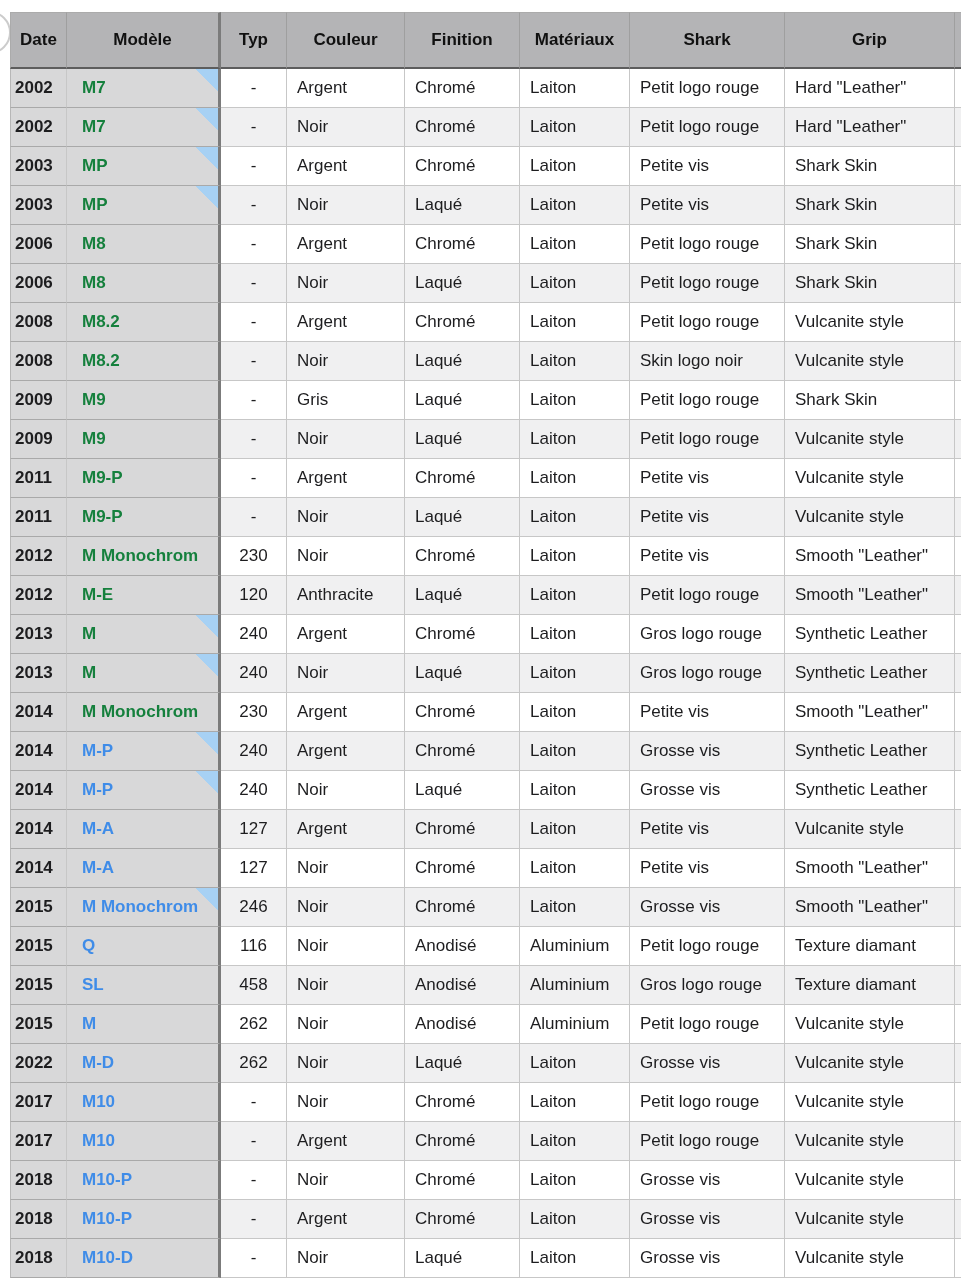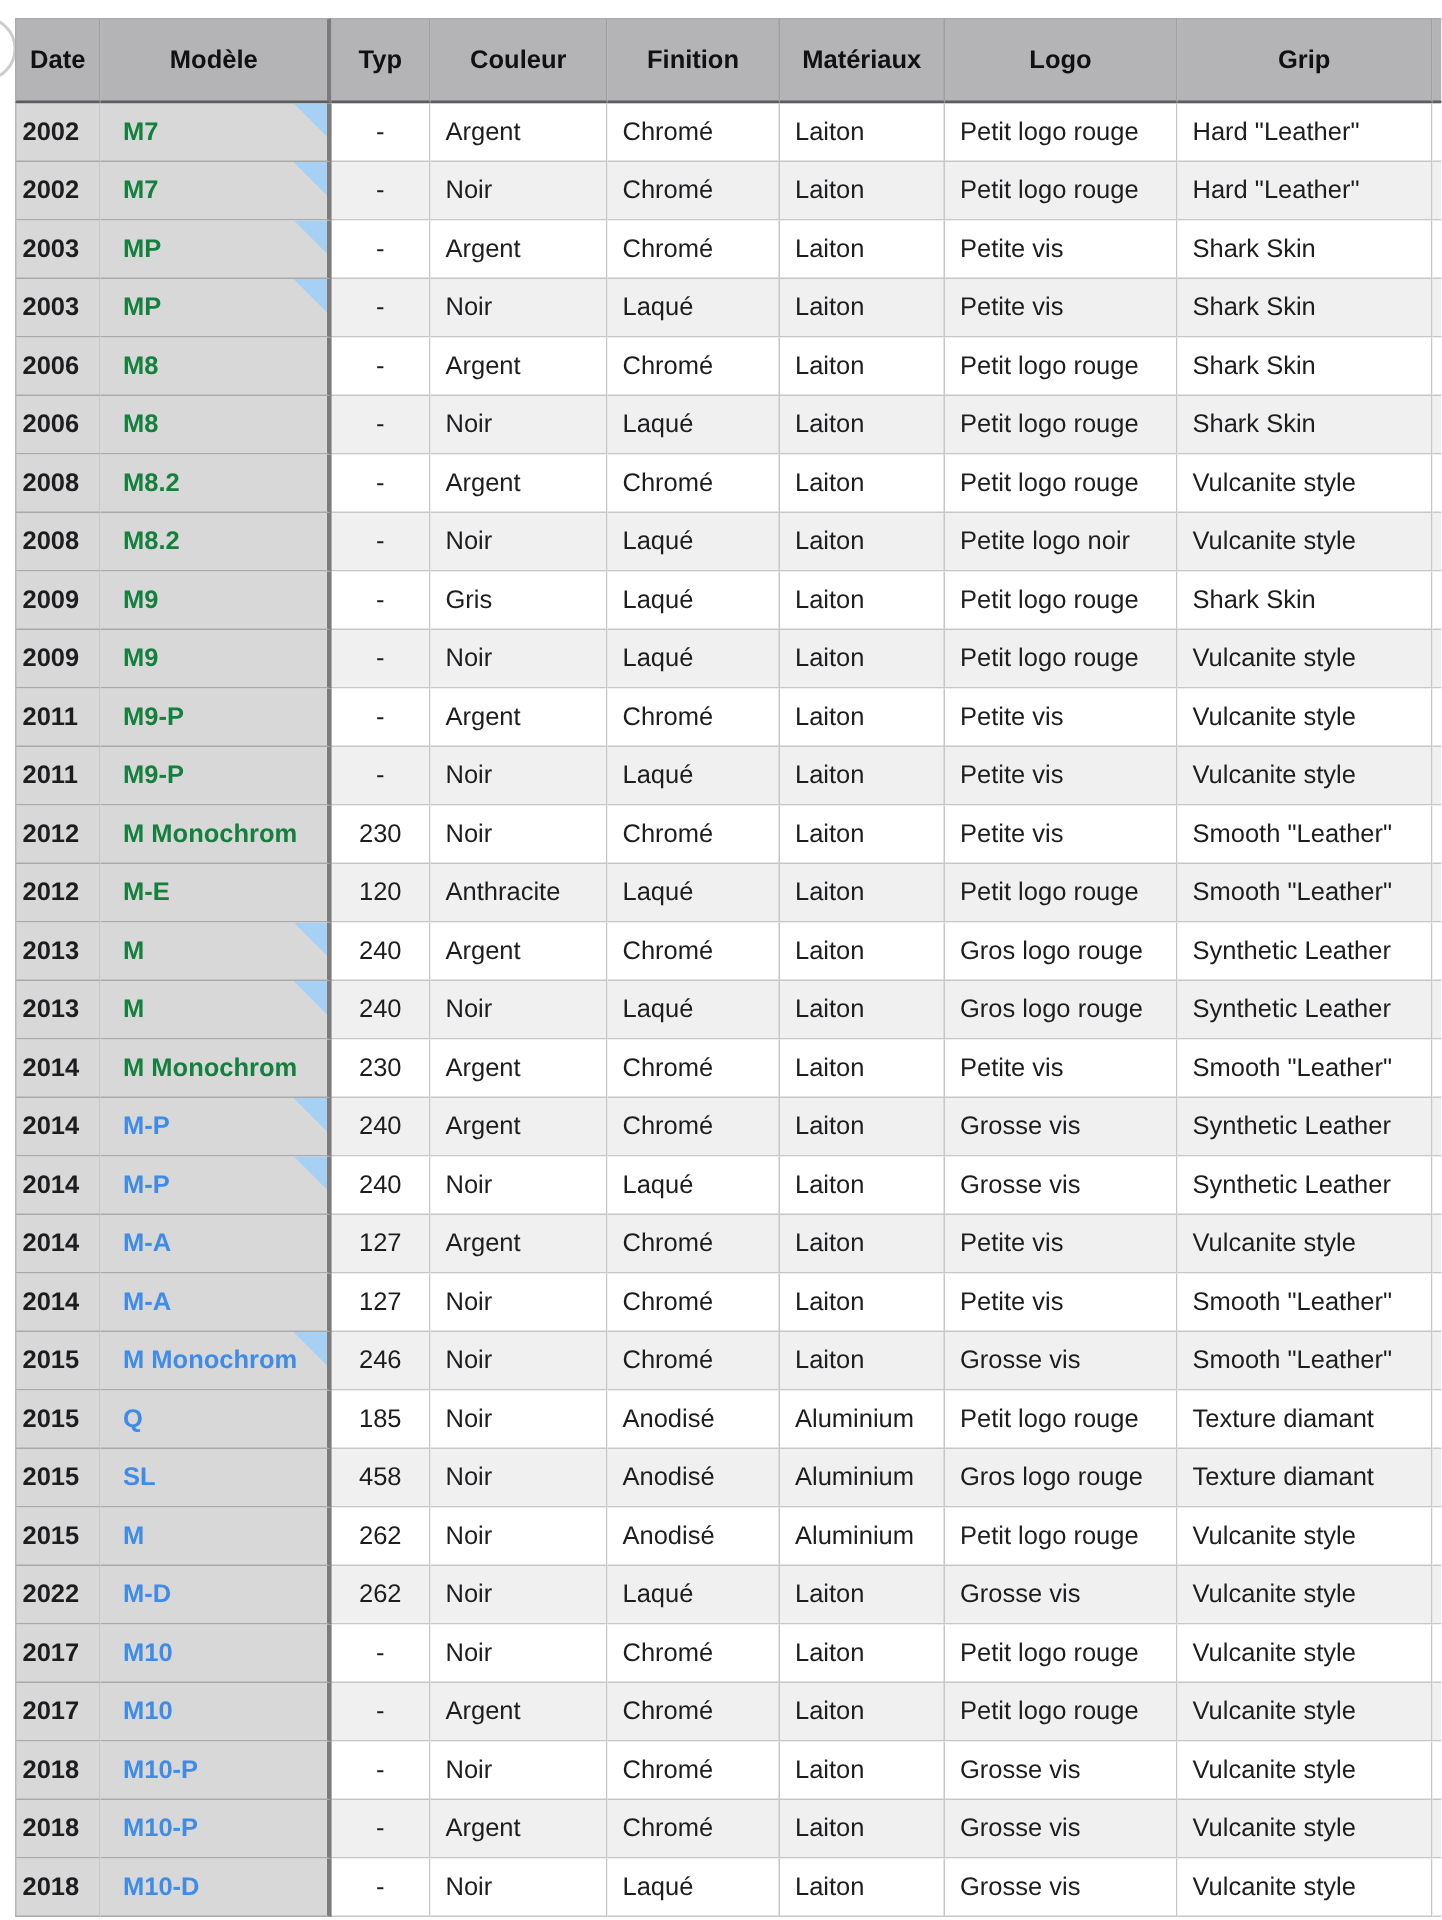--- a/index.html
+++ b/index.html
@@ -101,21 +101,21 @@
           <col class="col-extra">
         </colgroup>
       <thead>
         <tr id="head-row">
             <th class="col-date">Date</th>
             <th class="col-modele">Modèle</th>
             <th class="col-typ">Typ</th>
             <th class="col-couleur">Couleur</th>
             <th class="col-finition">Finition</th>
             <th class="col-materiaux">Matériaux</th>
-            <th class="col-logo">Logo</th>
+            <th class="col-logo">Shark</th>
             <th class="col-grip">Grip</th>
             <th class="col-extra"></th>
           </tr>
       </thead>
       <tbody id="body-rows">
           <tr>
             <td class="col-date">2002</td>
             <td class="col-modele"><span class="model-name">M7</span><span class="corner"></span></td>
             <td class="col-typ">-</td>
             <td class="col-couleur">Argent</td>
@@ -191,21 +191,21 @@
             <td class="col-grip">Vulcanite style</td>
             <td class="col-extra"></td>
           </tr>
           <tr>
             <td class="col-date">2008</td>
             <td class="col-modele"><span class="model-name">M8.2</span></td>
             <td class="col-typ">-</td>
             <td class="col-couleur">Noir</td>
             <td class="col-finition">Laqué</td>
             <td class="col-materiaux">Laiton</td>
-            <td class="col-logo">Petite logo noir</td>
+            <td class="col-logo">Skin logo noir</td>
             <td class="col-grip">Vulcanite style</td>
             <td class="col-extra"></td>
           </tr>
           <tr>
             <td class="col-date">2009</td>
             <td class="col-modele"><span class="model-name">M9</span></td>
             <td class="col-typ">-</td>
             <td class="col-couleur">Gris</td>
             <td class="col-finition">Laqué</td>
             <td class="col-materiaux">Laiton</td>
@@ -352,21 +352,21 @@
             <td class="col-couleur">Noir</td>
             <td class="col-finition">Chromé</td>
             <td class="col-materiaux">Laiton</td>
             <td class="col-logo">Grosse vis</td>
             <td class="col-grip">Smooth "Leather"</td>
             <td class="col-extra"></td>
           </tr>
           <tr>
             <td class="col-date">2015</td>
             <td class="col-modele"><span class="model-link">Q</span></td>
-            <td class="col-typ">185</td>
+            <td class="col-typ">116</td>
             <td class="col-couleur">Noir</td>
             <td class="col-finition">Anodisé</td>
             <td class="col-materiaux">Aluminium</td>
             <td class="col-logo">Petit logo rouge</td>
             <td class="col-grip">Texture diamant</td>
             <td class="col-extra"></td>
           </tr>
           <tr>
             <td class="col-date">2015</td>
             <td class="col-modele"><span class="model-link">SL</span></td>

